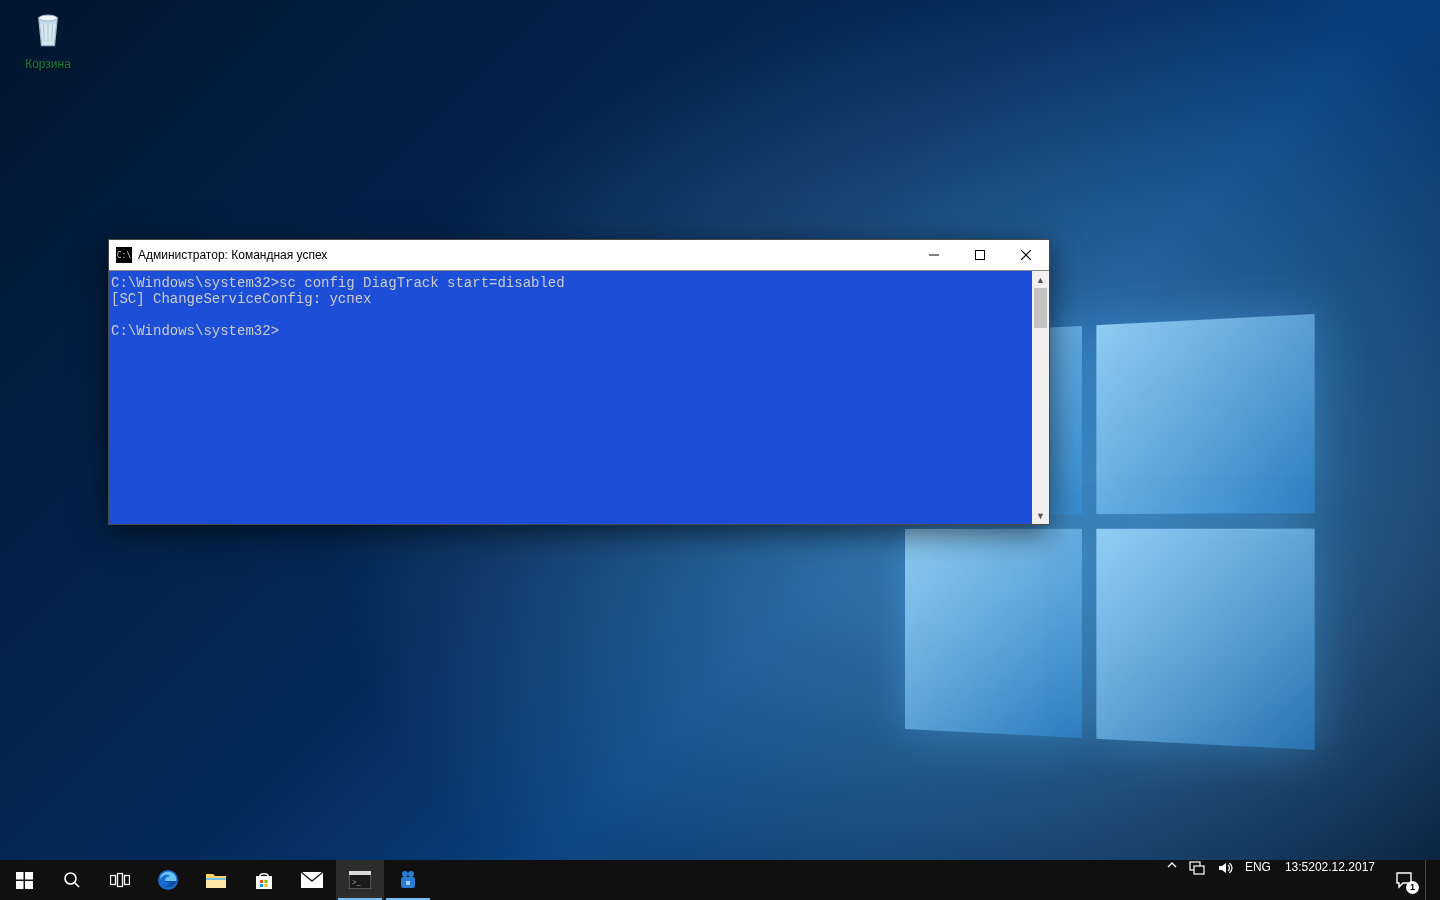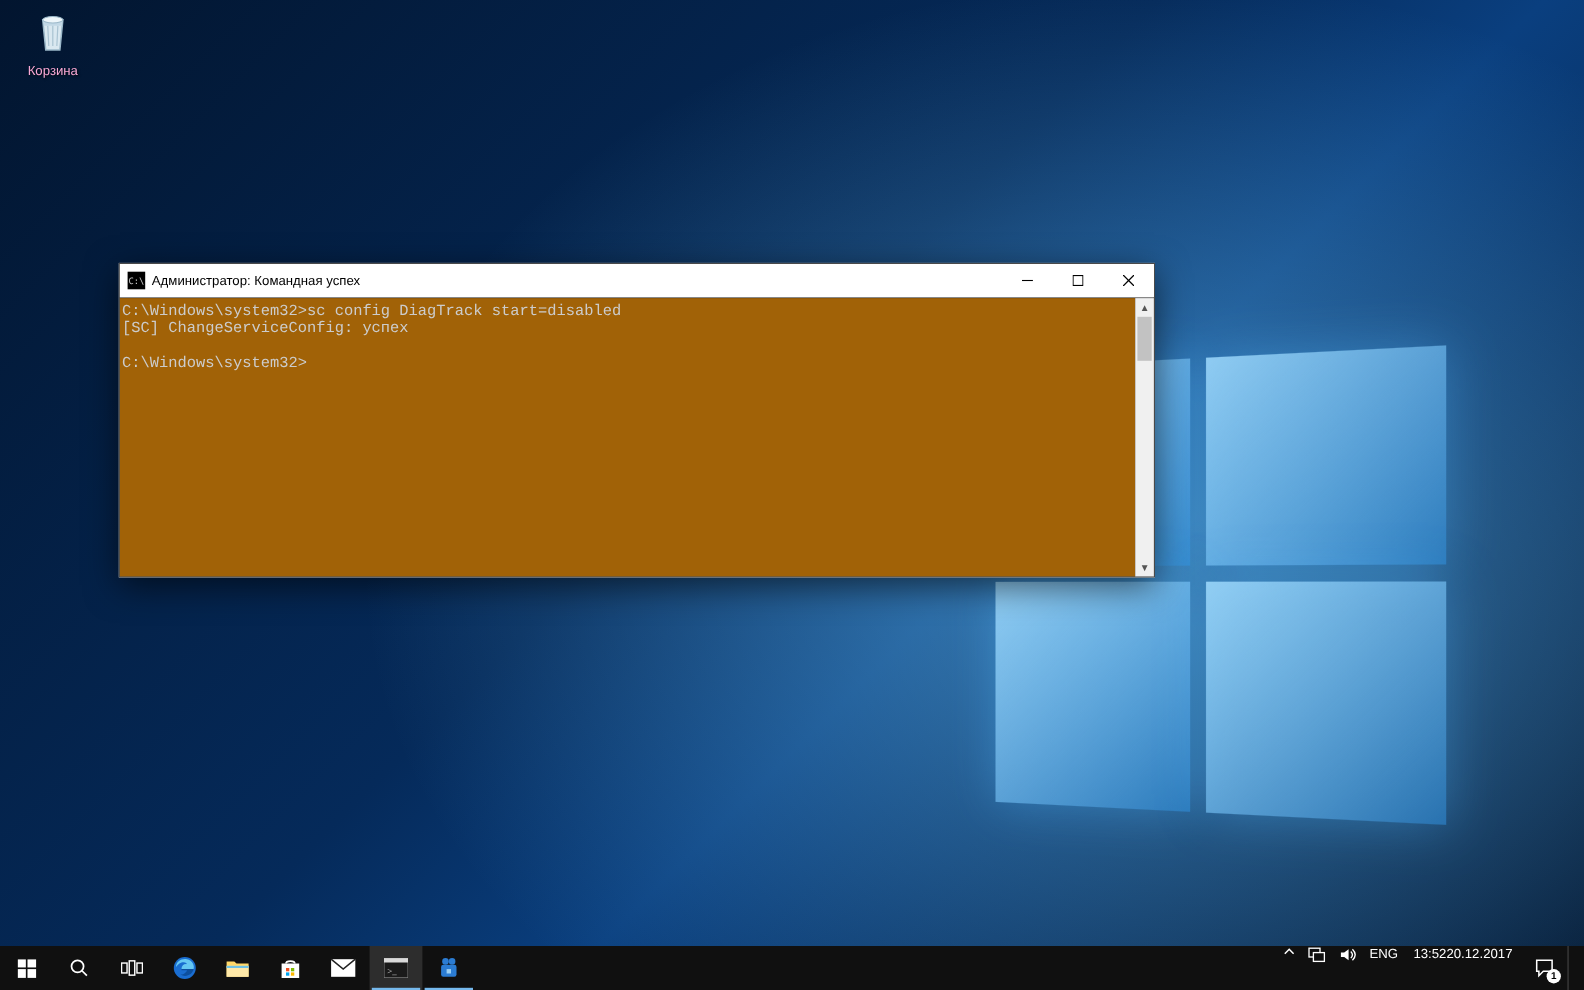--- a/index.html
+++ b/index.html
@@ -28,21 +28,21 @@
     background: linear-gradient(135deg, rgba(160,220,255,0.85), rgba(50,150,230,0.55));
     box-shadow: 0 0 40px rgba(80,180,255,0.35);
   }
 
   
   .desktop-icon {
     position: absolute;
     left: 10px; top: 5px;
     width: 76px;
     text-align: center;
-    color: #f9a8d4;
+    color: #15803d;
     font-size: 12px;
     text-shadow: 1px 1px 2px rgba(0,0,0,0.8);
     cursor: default;
   }
   .desktop-icon .bin {
     width: 48px; height: 48px; margin: 0 auto 4px;
     display: flex; align-items: center; justify-content: center;
   }
   .desktop-icon .bin svg { width: 44px; height: 44px; }
 
@@ -81,21 +81,21 @@
   }
 
   .cmd-body-wrap {
     flex: 1;
     display: flex;
     background: #000;
     border-top: 1px solid #888;
   }
   .cmd-body {
     flex: 1;
-    background: #a16207;
+    background: #1d4ed8;
     color: #cccccc;
     font-family: Consolas, "Courier New", monospace;
     font-size: 14px;
     line-height: 16px;
     padding: 4px 0 4px 2px;
     white-space: pre;
     overflow: hidden;
   }
   .cmd-scroll {
     width: 17px;
@@ -316,21 +316,21 @@
         <path d="M2 6 L5 6 L9 3 L9 13 L5 10 L2 10 Z" fill="#fff"></path>
         <path d="M11 5 C13 7, 13 9, 11 11" fill="none" stroke="#fff" stroke-width="1.2"></path>
         <path d="M12.5 3 C16 6.5, 16 9.5, 12.5 13" fill="none" stroke="#fff" stroke-width="1.2"></path>
       </svg>
     </div>
     <div class="tray-item">
       <span>ENG</span>
     </div>
     <div class="tray-item clock">
       <div>13:52</div>
-      <div>20.12.2017</div>
+      <div>02.12.2017</div>
     </div>
     <div class="tray-item action-center">
       <svg width="18" height="18" viewBox="0 0 18 18">
         <path d="M2 2 L16 2 L16 12 L8 12 L4 16 L4 12 L2 12 Z" fill="none" stroke="#fff" stroke-width="1.4"></path>
       </svg>
       <div class="badge">1</div>
     </div>
     <div class="tray-item show-desktop"></div>
   </div>
 </div>

